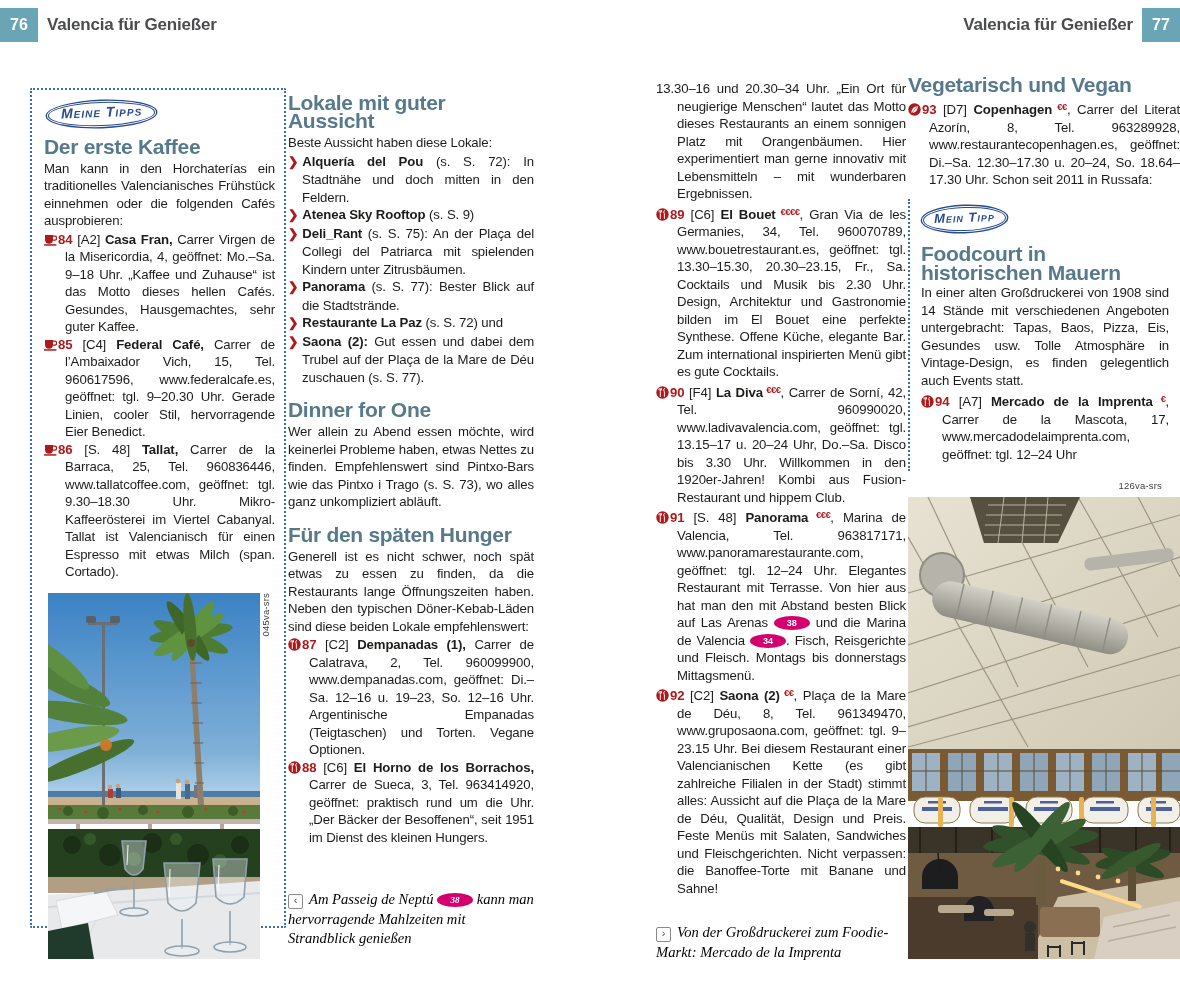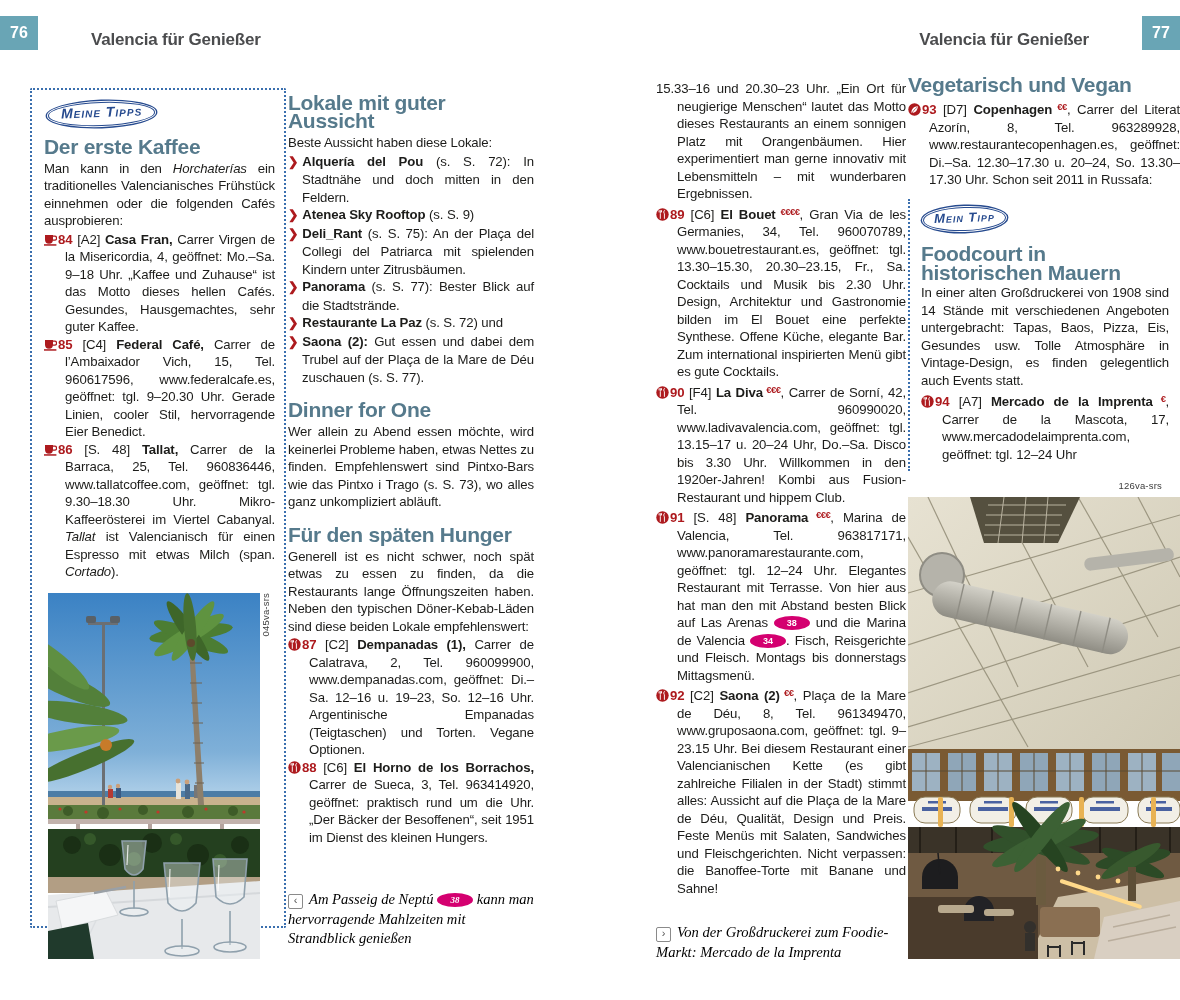--- a/index.html
+++ b/index.html
@@ -1,30 +1,30 @@
 <!DOCTYPE html>
 <html lang="de"><head>
 <meta charset="utf-8">
 <style>
   html,body{margin:0;padding:0;background:#ffffff;}
   body{width:1180px;height:1000px;position:relative;font-family:"Liberation Sans",sans-serif;color:#1c1c1a;overflow:hidden;}
   
-  .hdr{position:absolute;top:16px;height:34px;display:flex;align-items:flex-end;gap:44px;}
+  .hdr{position:absolute;top:8px;height:34px;display:flex;align-items:center;}
   .hdr.left{left:0;}
   .hdr.right{right:0;flex-direction:row;}
   .pagenum{display:inline-block;width:38px;height:34px;background:#69a5b5;color:#fff;font-weight:700;font-size:16px;line-height:34px;text-align:center;}
   .hdrtitle{font-weight:700;font-size:17px;color:#4b4c4e;margin:0 9px;letter-spacing:-0.2px;}
   
   .col{position:absolute;font-size:13.2px;line-height:17.5px;letter-spacing:-0.12px;}
   .j{text-align:justify;hyphens:auto;}
   h3.sec{color:#567a8c;font-size:21px;line-height:18px;font-weight:700;margin:15px 0 4px;letter-spacing:-0.3px;}
   h3.sec.first{margin-top:2px;}
   p.body{margin:0 0 1px;}
   .b{font-weight:700;}
-  .i{font-style:italic;}
+  .i{}
   .sup{font-size:9.5px;vertical-align:4px;color:#ad1a1e;font-weight:700;letter-spacing:-0.5px;}
   .entry{padding-left:21px;text-indent:-21px;}
   .poinum{color:#ad1a1e;font-weight:700;}
   .poiicon{margin-right:1px;}
   .poiicon svg{vertical-align:-2px;}
   .bullet{padding-left:14px;text-indent:-14px;}
   .chev{color:#ad1a1e;font-weight:700;font-size:12.5px;margin-right:4px;}
   .mbadge{display:inline-block;width:36px;height:14px;border-radius:50%;background:#d40070;color:#fff;font-size:9px;font-weight:700;line-height:14px;text-align:center;text-indent:0;vertical-align:1px;letter-spacing:0;}
   
   .tipsbox{border:2px dotted #3a6fae;border-radius:2px;padding:10px 9px 0 12px;}
@@ -229,21 +229,21 @@
             <path d="M8.8 2.2 C7.6 2.6 7.5 5 8.4 5.8 L8.4 10.8" stroke="#fff" stroke-width="0.95" fill="none"></path>
           </svg></span><span class="poinum">88</span><span> [C6] </span><span class="b">El Horno de los Borrachos,</span><span> Carrer de Sueca, 3, Tel. 963414920, geöffnet: praktisch rund um die Uhr. „Der Bäcker der Besoffenen“, seit 1951 im Dienst des kleinen Hungers.</span></div>
     </div>
 
   <div class="caption" style="margin-top:44px;">
     <span class="boxarrow">‹</span><span><span>Am Passeig de Neptú </span><span class="mbadge">38</span><span> kann man hervorragende Mahlzeiten mit Strandblick genießen</span></span>
   </div>
 </section>
 
 <section class="col" style="left:656px;top:80px;width:250px;">
-  <p class="body j entry" style="margin-bottom:0;">15.33–16 und 20.30–23 Uhr. „Ein Ort für neugierige Menschen“ lautet das Motto dieses Restaurants an einem sonnigen Platz mit Orangenbäumen. Hier experimentiert man gerne innovativ mit Lebensmitteln – mit wunderbaren Ergebnissen.</p>
+  <p class="body j entry" style="margin-bottom:0;">13.30–16 und 20.30–34 Uhr. „Ein Ort für neugierige Menschen“ lautet das Motto dieses Restaurants an einem sonnigen Platz mit Orangenbäumen. Hier experimentiert man gerne innovativ mit Lebensmitteln – mit wunderbaren Ergebnissen.</p>
   <div>
       <div class="entry j"><span class="poiicon"><svg width="13" height="13" viewBox="0 0 13 13">
             <circle cx="6.5" cy="6.5" r="6.2" fill="#ad1a1e"></circle>
             <path d="M4.3 2.2 V5 M3.1 2.2 V4.4 M5.5 2.2 V4.4 M4.3 5.2 V10.8" stroke="#fff" stroke-width="0.95" fill="none"></path>
             <path d="M8.8 2.2 C7.6 2.6 7.5 5 8.4 5.8 L8.4 10.8" stroke="#fff" stroke-width="0.95" fill="none"></path>
           </svg></span><span class="poinum">89</span><span> [C6] </span><span class="b">El Bouet</span><span class="sup"> €€€€</span><span>, Gran Via de les Germanies, 34, Tel. 960070789, www.bouetrestaurant.es, geöffnet: tgl. 13.30–15.30, 20.30–23.15, Fr., Sa. Cocktails und Musik bis 2.30 Uhr. Design, Architektur und Gastronomie bilden im El Bouet eine perfekte Synthese. Offene Küche, elegante Bar. Zum international inspirierten Menü gibt es gute Cocktails.</span></div>
       <div class="entry j"><span class="poiicon"><svg width="13" height="13" viewBox="0 0 13 13">
             <circle cx="6.5" cy="6.5" r="6.2" fill="#ad1a1e"></circle>
             <path d="M4.3 2.2 V5 M3.1 2.2 V4.4 M5.5 2.2 V4.4 M4.3 5.2 V10.8" stroke="#fff" stroke-width="0.95" fill="none"></path>
             <path d="M8.8 2.2 C7.6 2.6 7.5 5 8.4 5.8 L8.4 10.8" stroke="#fff" stroke-width="0.95" fill="none"></path>
@@ -265,21 +265,21 @@
   </div>
 </section>
 
 <section class="col" style="left:908px;top:74px;width:272px;">
   <h3 class="sec first">Vegetarisch und Vegan</h3>
   <div>
       <div class="entry j"><span class="poiicon"><svg width="13" height="13" viewBox="0 0 13 13">
             <circle cx="6.5" cy="6.5" r="6.2" fill="#ad1a1e"></circle>
             <path d="M3.4 9.8 C3.4 5.6 6 3.4 9.8 3.2 C9.6 7.2 7.6 9.6 4.4 9.8 Z" fill="#fff"></path>
             <path d="M4 10.2 C5.4 7.6 7 5.8 9 4.4" stroke="#ad1a1e" stroke-width="0.7" fill="none"></path>
-          </svg></span><span class="poinum">93</span><span> [D7] </span><span class="b">Copenhagen</span><span class="sup"> €€</span><span>, Carrer del Literat Azorín, 8, Tel. 963289928, www.restaurantecopenhagen.es, geöffnet: Di.–Sa. 12.30–17.30 u. 20–24, So. 13.30–17.30 Uhr. Schon seit 2011 in Russafa:</span></div>
+          </svg></span><span class="poinum">93</span><span> [D7] </span><span class="b">Copenhagen</span><span class="sup"> €€</span><span>, Carrer del Literat Azorín, 8, Tel. 963289928, www.restaurantecopenhagen.es, geöffnet: Di.–Sa. 12.30–17.30 u. 20–24, So. 18.64–17.30 Uhr. Schon seit 2011 in Russafa:</span></div>
     </div>
 
   <div class="tipbox-r" style="width:248px;">
     <div class="tipbadge" style="font-size:13px;padding:1px 10px 3px;margin-left:2px;">Mein Tipp</div>
     <h3 class="sec" style="margin:6px 0 2px;line-height:19px;">
       <span>Foodcourt in</span><br><span>historischen Mauern</span>
     </h3>
     <p class="body j">In einer alten Großdruckerei von 1908 sind 14 Stände mit verschiedenen Angeboten untergebracht: Tapas, Baos, Pizza, Eis, Gesundes usw. Tolle Atmosphäre in Vintage-Design, es finden gelegentlich auch Events statt.</p>
     <div>
         <div class="entry j"><span class="poiicon"><svg width="13" height="13" viewBox="0 0 13 13">

